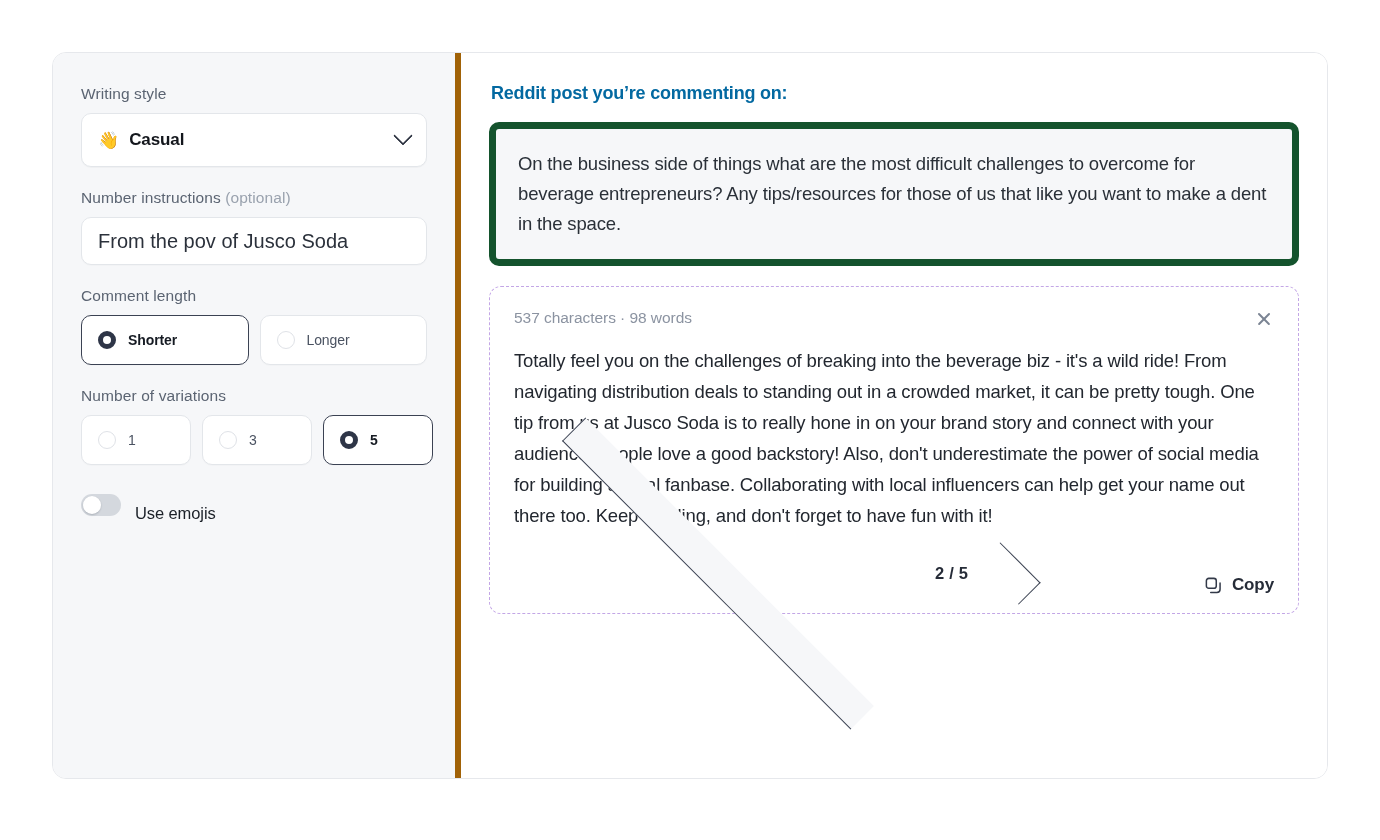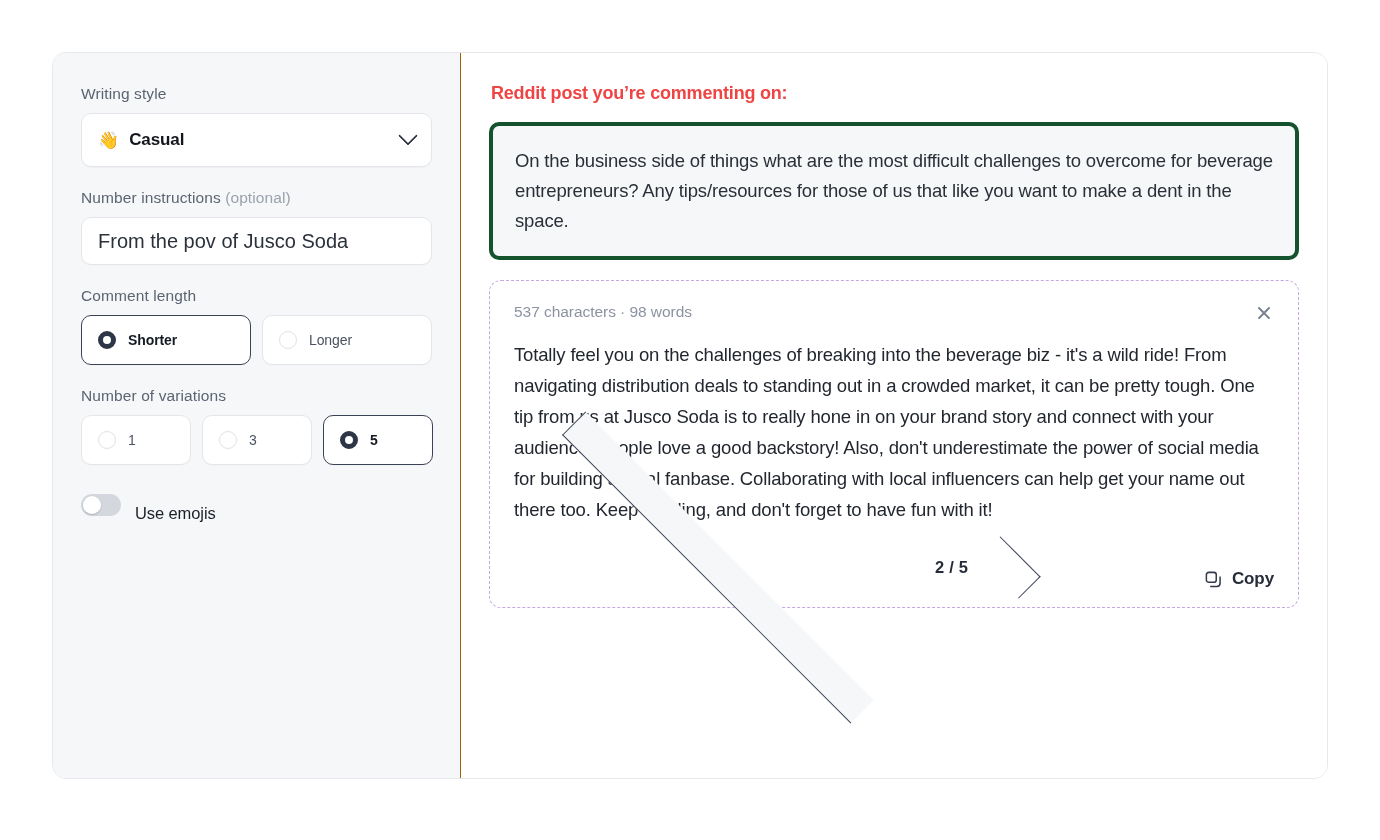--- a/index.html
+++ b/index.html
@@ -25,21 +25,21 @@
     border: 1px solid #e6e8ec;
     border-radius: 14px;
     overflow: hidden;
   }
 
   
   .left {
     width: 408px;
     flex: 0 0 408px;
     background: #f6f7f9;
-    border-right: 1px solid #a16207;
+    border-right: 6px solid #a16207;
     padding: 32px 28px 0 28px;
   }
   .field-label {
     font-size: 15.5px;
     color: #5b6472;
     margin: 0 0 10px 0;
     letter-spacing: .1px;
   }
   .field-label .muted { color: #9aa2ae; }
 
@@ -143,27 +143,27 @@
   
   .right {
     flex: 1;
     background: #ffffff;
     padding: 30px 28px 0 28px;
     position: relative;
   }
   .right-title {
     font-size: 18px;
     font-weight: 700;
-    color: #ef4444;
+    color: #0369a1;
     margin: 0 0 18px 2px;
     letter-spacing: -.2px;
   }
   .post-box {
     background: #f6f7f9;
-    border: 4px solid #14532d;
+    border: 7px solid #14532d;
     border-radius: 10px;
     padding: 20px 22px;
   }
   .post-text {
     font-size: 18.5px;
     line-height: 1.62;
     color: #2a3038;
     margin: 0;
     letter-spacing: -.15px;
   }

